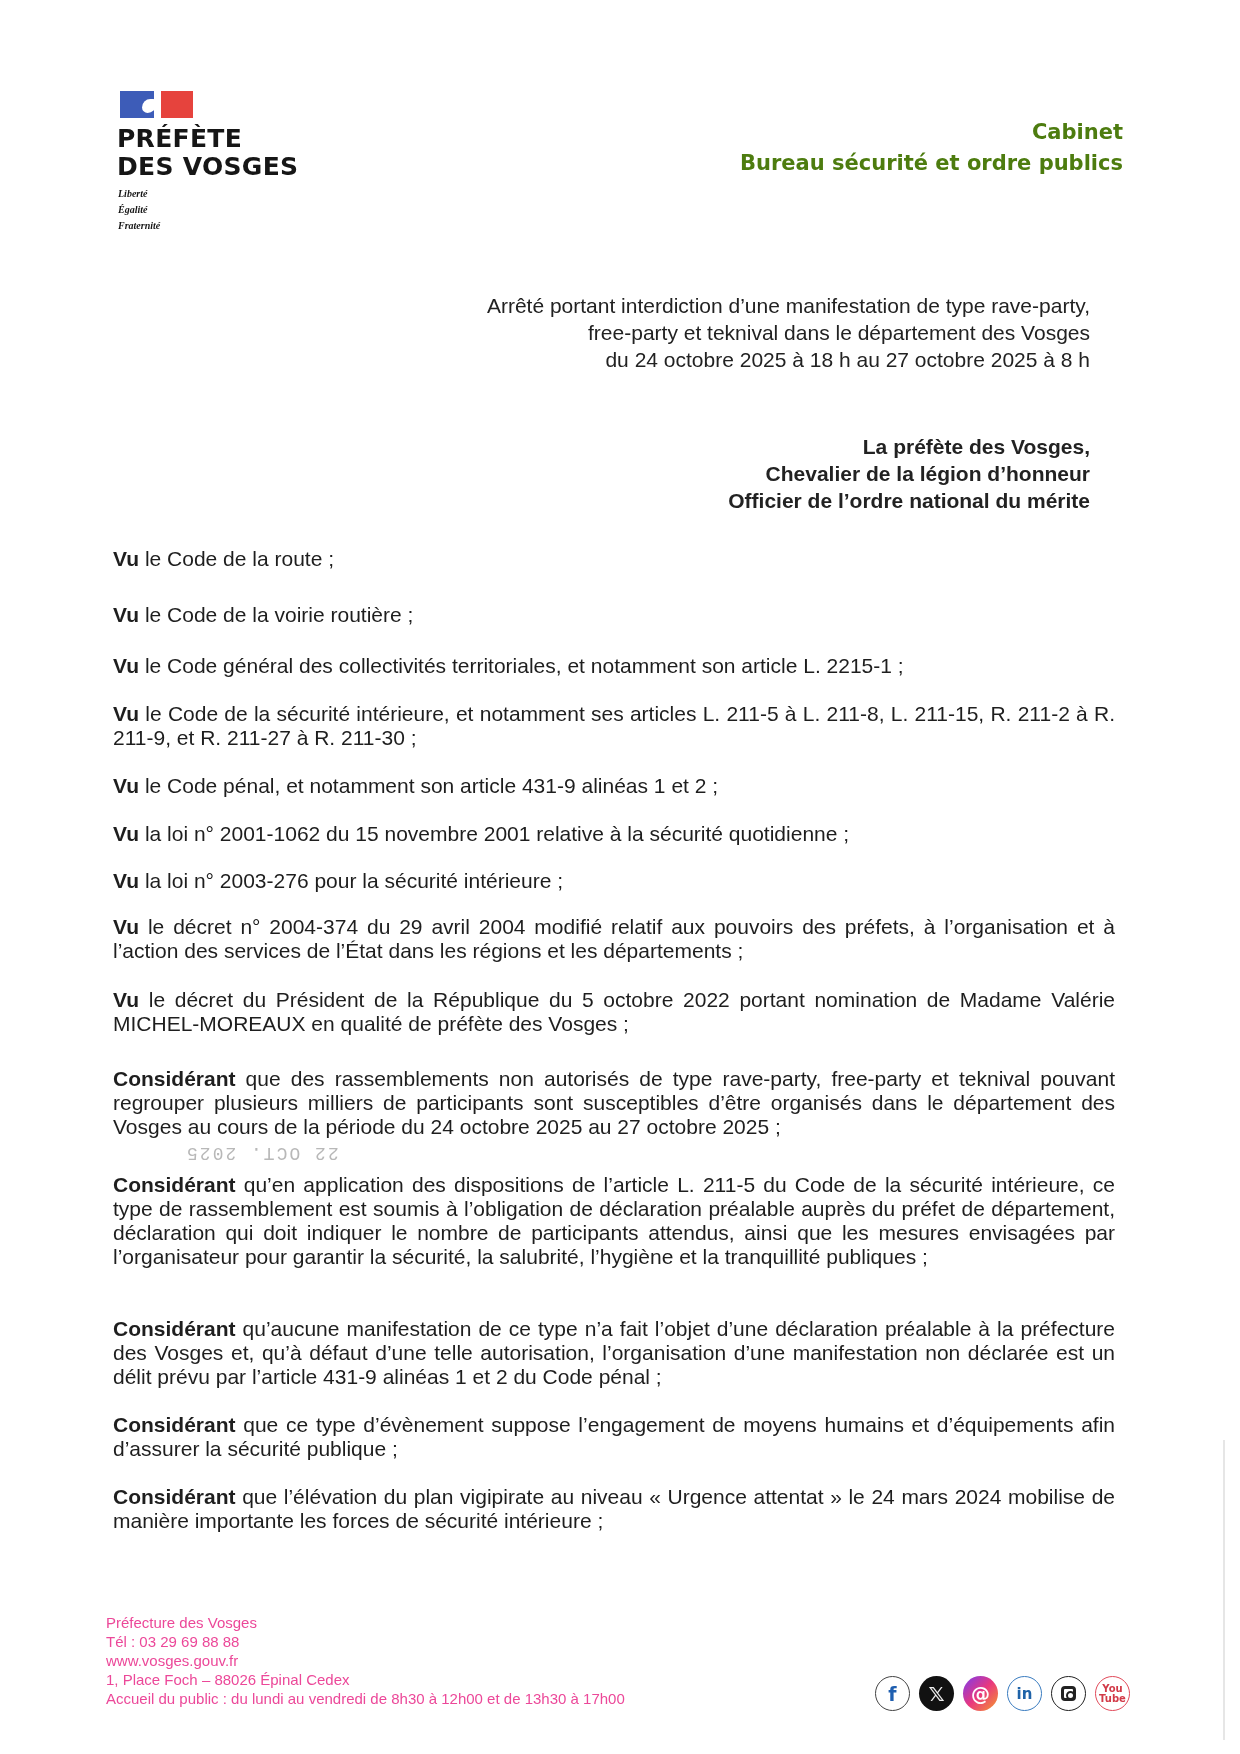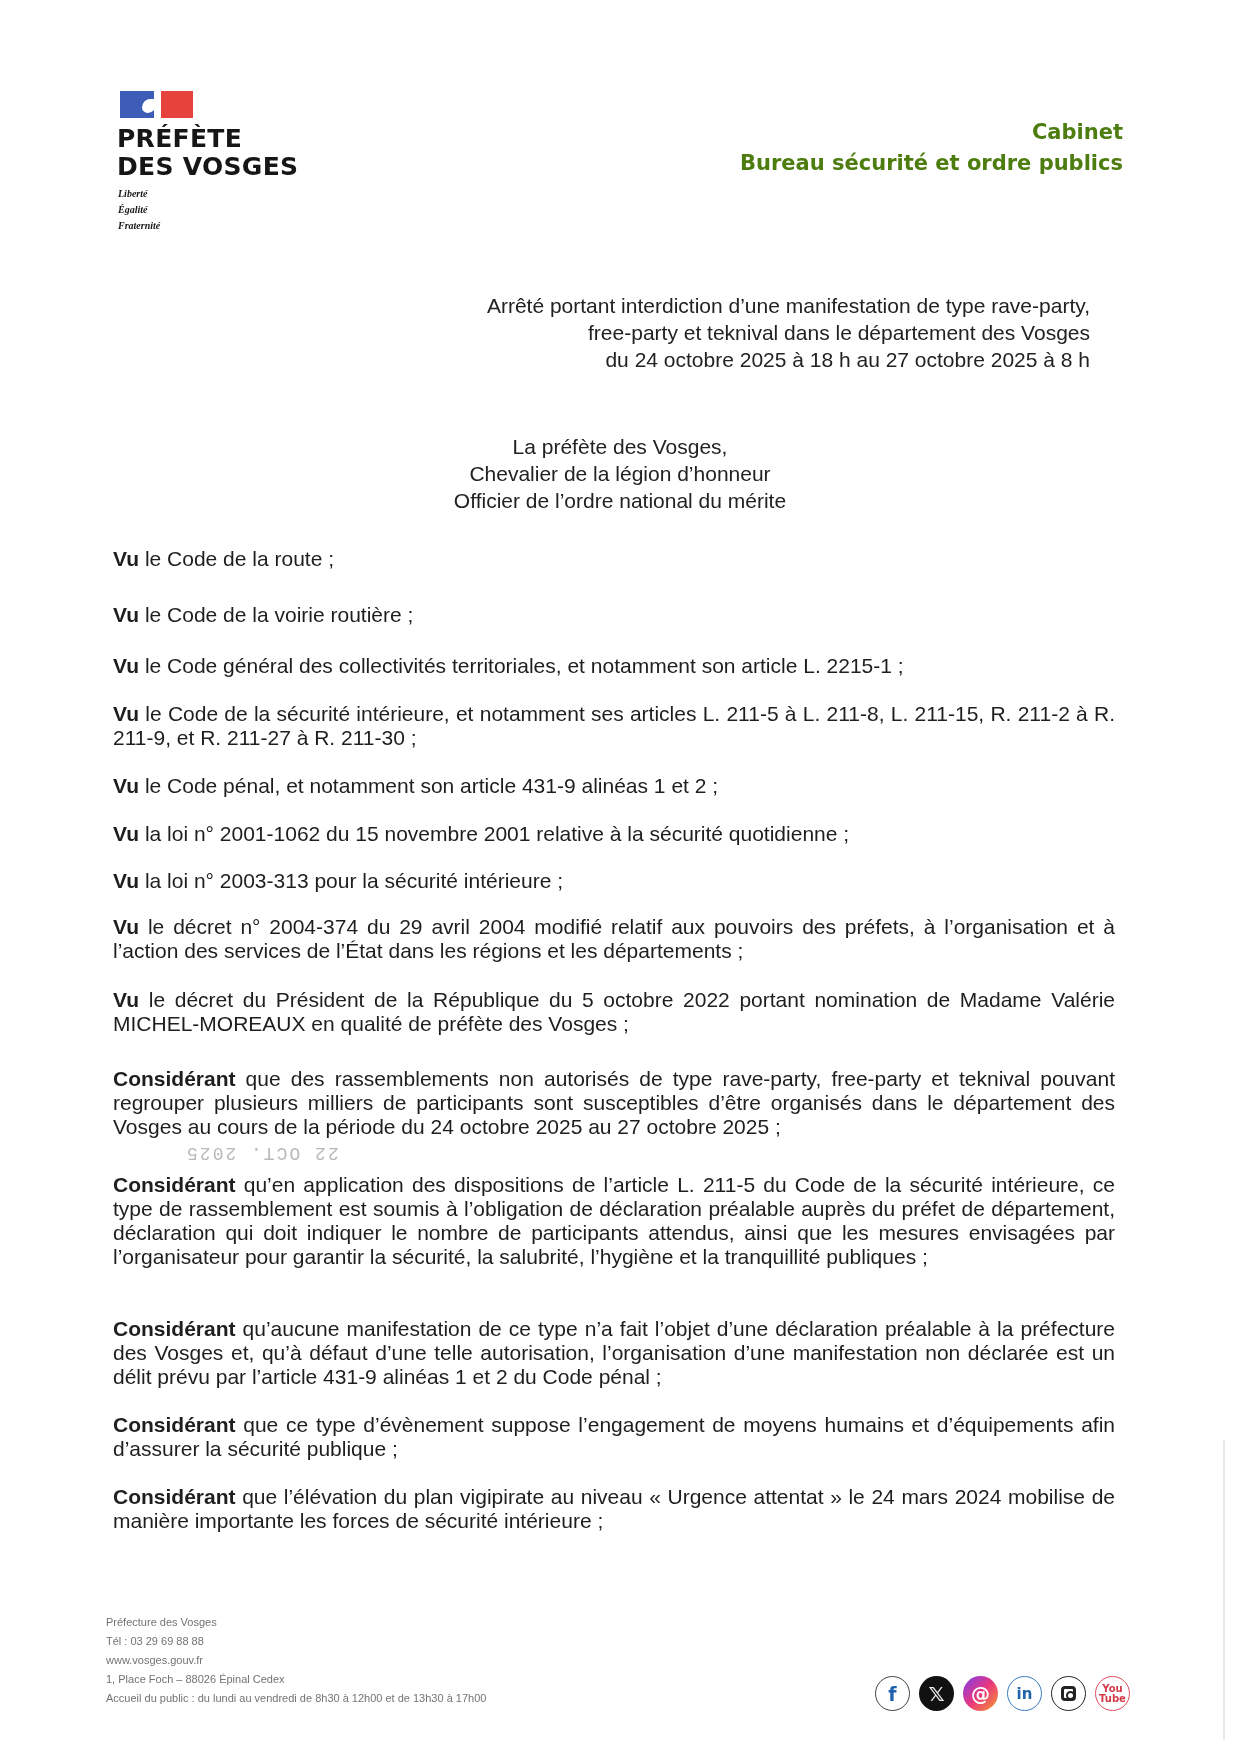--- a/index.html
+++ b/index.html
@@ -13,30 +13,30 @@
   .flag .mari { position: absolute; left: 22px; top: 8px; width: 14px; height: 14px; background: #ffffff; border-radius: 60% 20% 60% 40%; }
   .flag .gap { position: absolute; left: 34px; top: 0; width: 7px; height: 27px; background: #fff; }
   .logo-title { left: 117px; top: 125px; font-family: "DejaVu Sans", sans-serif; font-weight: bold; font-size: 25px; line-height: 28px; letter-spacing: 0.3px; color: #161616; }
   .motto { left: 118px; top: 186px; font-family: "Liberation Serif", serif; font-style: italic; font-weight: bold; font-size: 10px; line-height: 16px; color: #161616; }
 
   
   .service { right: 117px; top: 117px; text-align: right; font-family: "DejaVu Sans", sans-serif; font-weight: bold; font-size: 21px; line-height: 31px; color: #4d7c0f; }
 
   
   .arrete { left: 150px; width: 940px; top: 292px; text-align: right; font-size: 21px; line-height: 27px; color: #222; }
-  .authority { left: 150px; width: 940px; top: 433px; text-align: center; font-weight: normal; font-size: 21px; line-height: 27px; color: #222; }
+  .authority { left: 150px; width: 940px; top: 433px; text-align: right; font-weight: bold; font-size: 21px; line-height: 27px; color: #222; }
 
   
   .para { left: 113px; width: 1002px; font-size: 21px; line-height: 24px; text-align: justify; color: #1e1e1e; }
   .para .kw { font-weight: bold; }
 
   .stamp { left: 185px; top: 1143px; font-family: "Liberation Mono", monospace; font-size: 18px; color: #b8b8b8; transform: rotate(180deg); letter-spacing: 2px; }
 
   
-  .footer { left: 106px; top: 1613px; font-size: 11px; line-height: 19px; color: #737373; }
+  .footer { left: 106px; top: 1613px; font-size: 15px; line-height: 19px; color: #ec4899; }
   .socials { left: 875px; top: 1676px; display: flex; gap: 9px; }
   .soc { width: 35px; height: 35px; border-radius: 50%; box-sizing: border-box; display: flex; align-items: center; justify-content: center; font-weight: bold; font-family: "DejaVu Sans", sans-serif; }
   .soc-fb { border: 1.5px solid #444; color: #1f5fb0; font-size: 19px; }
   .soc-x { background: #111; color: #eee; font-size: 20px; }
   .soc-th { background: linear-gradient(135deg, #7a3cf0 0%, #e9377e 50%, #f59a2c 100%); color: #fff; font-size: 19px; }
   .soc-in { border: 1.5px solid #3a7cc0; color: #1f63a8; font-size: 15px; }
   .soc-ig { border: 1.5px solid #222; }
   .soc-ig .sq { width: 15px; height: 15px; border: 3px solid #222; border-radius: 4px; box-sizing: border-box; position: relative; }
   .soc-ig .sq::after { content: ""; position: absolute; left: 2px; top: 2px; width: 5px; height: 5px; border: 2px solid #222; border-radius: 50%; }
   .soc-yt { border: 1.5px solid #e24a5a; color: #d23a48; font-size: 10px; line-height: 10px; text-align: center; }
@@ -78,21 +78,21 @@
   <div>Chevalier de la légion d’honneur</div>
   <div>Officier de l’ordre national du mérite</div>
 </div>
 
 <div class="abs para" style="top:547px"><span class="kw">Vu</span><span> le Code de la route ;</span></div>
 <div class="abs para" style="top:603px"><span class="kw">Vu</span><span> le Code de la voirie routière ;</span></div>
 <div class="abs para" style="top:654px"><span class="kw">Vu</span><span> le Code général des collectivités territoriales, et notamment son article L. 2215-1 ;</span></div>
 <div class="abs para" style="top:702px"><span class="kw">Vu</span><span> le Code de la sécurité intérieure, et notamment ses articles L. 211-5 à L. 211-8, L. 211-15, R. 211-2 à R. 211-9, et R. 211-27 à R. 211-30 ;</span></div>
 <div class="abs para" style="top:774px"><span class="kw">Vu</span><span> le Code pénal, et notamment son article 431-9 alinéas 1 et 2 ;</span></div>
 <div class="abs para" style="top:822px"><span class="kw">Vu</span><span> la loi n° 2001-1062 du 15 novembre 2001 relative à la sécurité quotidienne ;</span></div>
-<div class="abs para" style="top:869px"><span class="kw">Vu</span><span> la loi n° 2003-313 pour la sécurité intérieure ;</span></div>
+<div class="abs para" style="top:869px"><span class="kw">Vu</span><span> la loi n° 2003-276 pour la sécurité intérieure ;</span></div>
 <div class="abs para" style="top:915px"><span class="kw">Vu</span><span> le décret n° 2004-374 du 29 avril 2004 modifié relatif aux pouvoirs des préfets, à l’organisation et à l’action des services de l’État dans les régions et les départements ;</span></div>
 <div class="abs para" style="top:988px"><span class="kw">Vu</span><span> le décret du Président de la République du 5 octobre 2022 portant nomination de Madame Valérie MICHEL-MOREAUX en qualité de préfète des Vosges ;</span></div>
 <div class="abs para" style="top:1067px"><span class="kw">Considérant</span><span> que des rassemblements non autorisés de type rave-party, free-party et teknival pouvant regrouper plusieurs milliers de participants sont susceptibles d’être organisés dans le département des Vosges au cours de la période du 24 octobre 2025 au 27 octobre 2025 ;</span></div>
 
 <div class="abs stamp">22 OCT. 2025</div>
 
 <div class="abs para" style="top:1173px"><span class="kw">Considérant</span><span> qu’en application des dispositions de l’article L. 211-5 du Code de la sécurité intérieure, ce type de rassemblement est soumis à l’obligation de déclaration préalable auprès du préfet de département, déclaration qui doit indiquer le nombre de participants attendus, ainsi que les mesures envisagées par l’organisateur pour garantir la sécurité, la salubrité, l’hygiène et la tranquillité publiques ;</span></div>
 <div class="abs para" style="top:1317px"><span class="kw">Considérant</span><span> qu’aucune manifestation de ce type n’a fait l’objet d’une déclaration préalable à la préfecture des Vosges et, qu’à défaut d’une telle autorisation, l’organisation d’une manifestation non déclarée est un délit prévu par l’article 431-9 alinéas 1 et 2 du Code pénal ;</span></div>
 <div class="abs para" style="top:1413px"><span class="kw">Considérant</span><span> que ce type d’évènement suppose l’engagement de moyens humains et d’équipements afin d’assurer la sécurité publique ;</span></div>
 <div class="abs para" style="top:1485px"><span class="kw">Considérant</span><span> que l’élévation du plan vigipirate au niveau « Urgence attentat » le 24 mars 2024 mobilise de manière importante les forces de sécurité intérieure ;</span></div>

